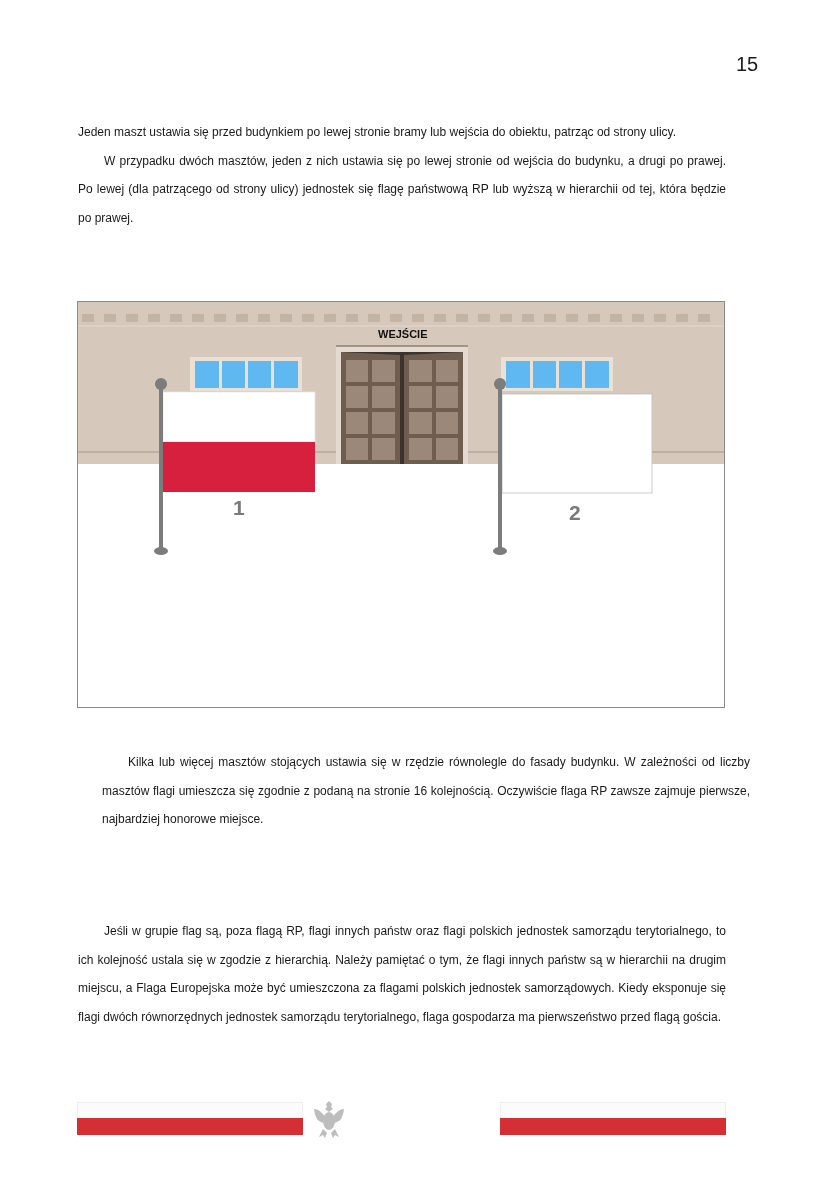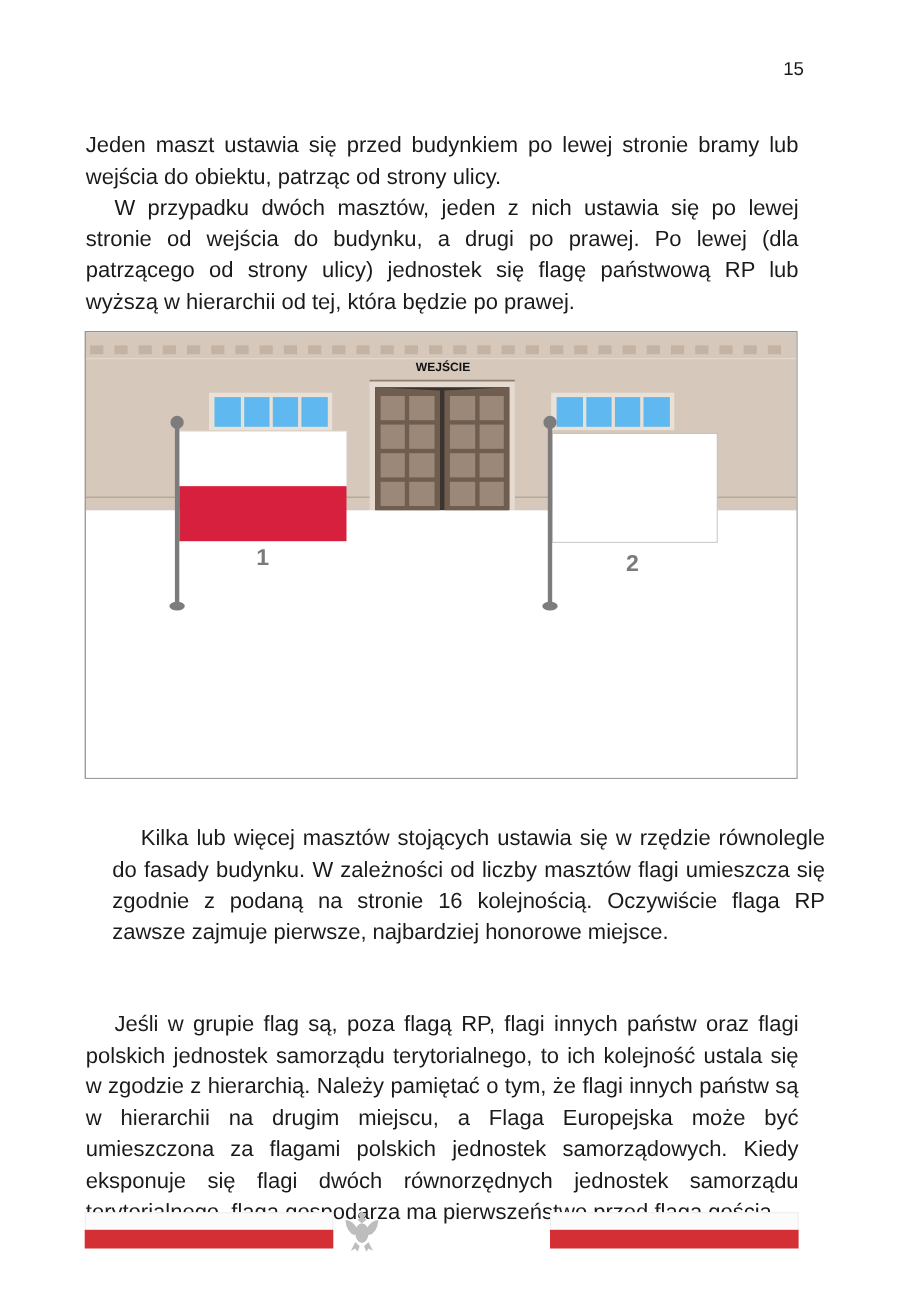--- a/index.html
+++ b/index.html
@@ -1,27 +1,27 @@
 <!DOCTYPE html>
 <html><head>
 <meta charset="utf-8">
 <style>
   html, body { margin: 0; padding: 0; background: #ffffff; }
   body { width: 830px; height: 1193px; position: relative; overflow: hidden;
          font-family: "Liberation Sans", sans-serif; color: #1a1a1a; }
-  .page-number { position: absolute; top: 53px; left: 712px; font-size: 17px; }
-  .para { position: absolute; left: 78px; width: 648px; font-size: 20px; line-height: 28.5px;
+  .page-number { position: absolute; top: 53px; left: 736px; font-size: 20px; }
+  .para { position: absolute; left: 78px; width: 648px; font-size: 12px; line-height: 28.5px;
           text-align: justify; }
   .para p { margin: 0; }
   .indent { text-indent: 26px; }
   #p1 { top: 118px; }
   #p2 { top: 748px; margin-left: 24px; }
   #p3 { top: 894px; margin-top: 23px; }
   .figure { position: absolute; left: 77px; top: 301px; width: 648px; height: 407px;
-            border: 1.5px solid #8a8a8a; box-sizing: border-box; overflow: hidden; background: #e5e5e5; }
+            border: 1.5px solid #8a8a8a; box-sizing: border-box; overflow: hidden; background: #fde047; }
   .figure svg { position: absolute; left: 0; top: 0; }
   .flag-label { position: absolute; font-size: 21px; font-weight: bold; color: #7a7a7a; }
   #label1 { left: 155px; top: 194px; }
   #label2 { left: 491px; top: 199px; }
   .entrance-label { position: absolute; left: 300px; top: 26px; font-size: 11px; font-weight: bold; color: #111; }
   .footer { position: absolute; top: 1097px; left: 77px; width: 650px; height: 44px; }
   .footer-bar { position: absolute; top: 5px; width: 226px; height: 33px; }
   .footer-bar .w { height: 16px; background: #fbfbfb; border: 1px solid #eee; border-bottom: none; box-sizing: border-box; }
   .footer-bar .r { height: 17px; background: #d32f35; }
   #bar-left { left: 0; }

